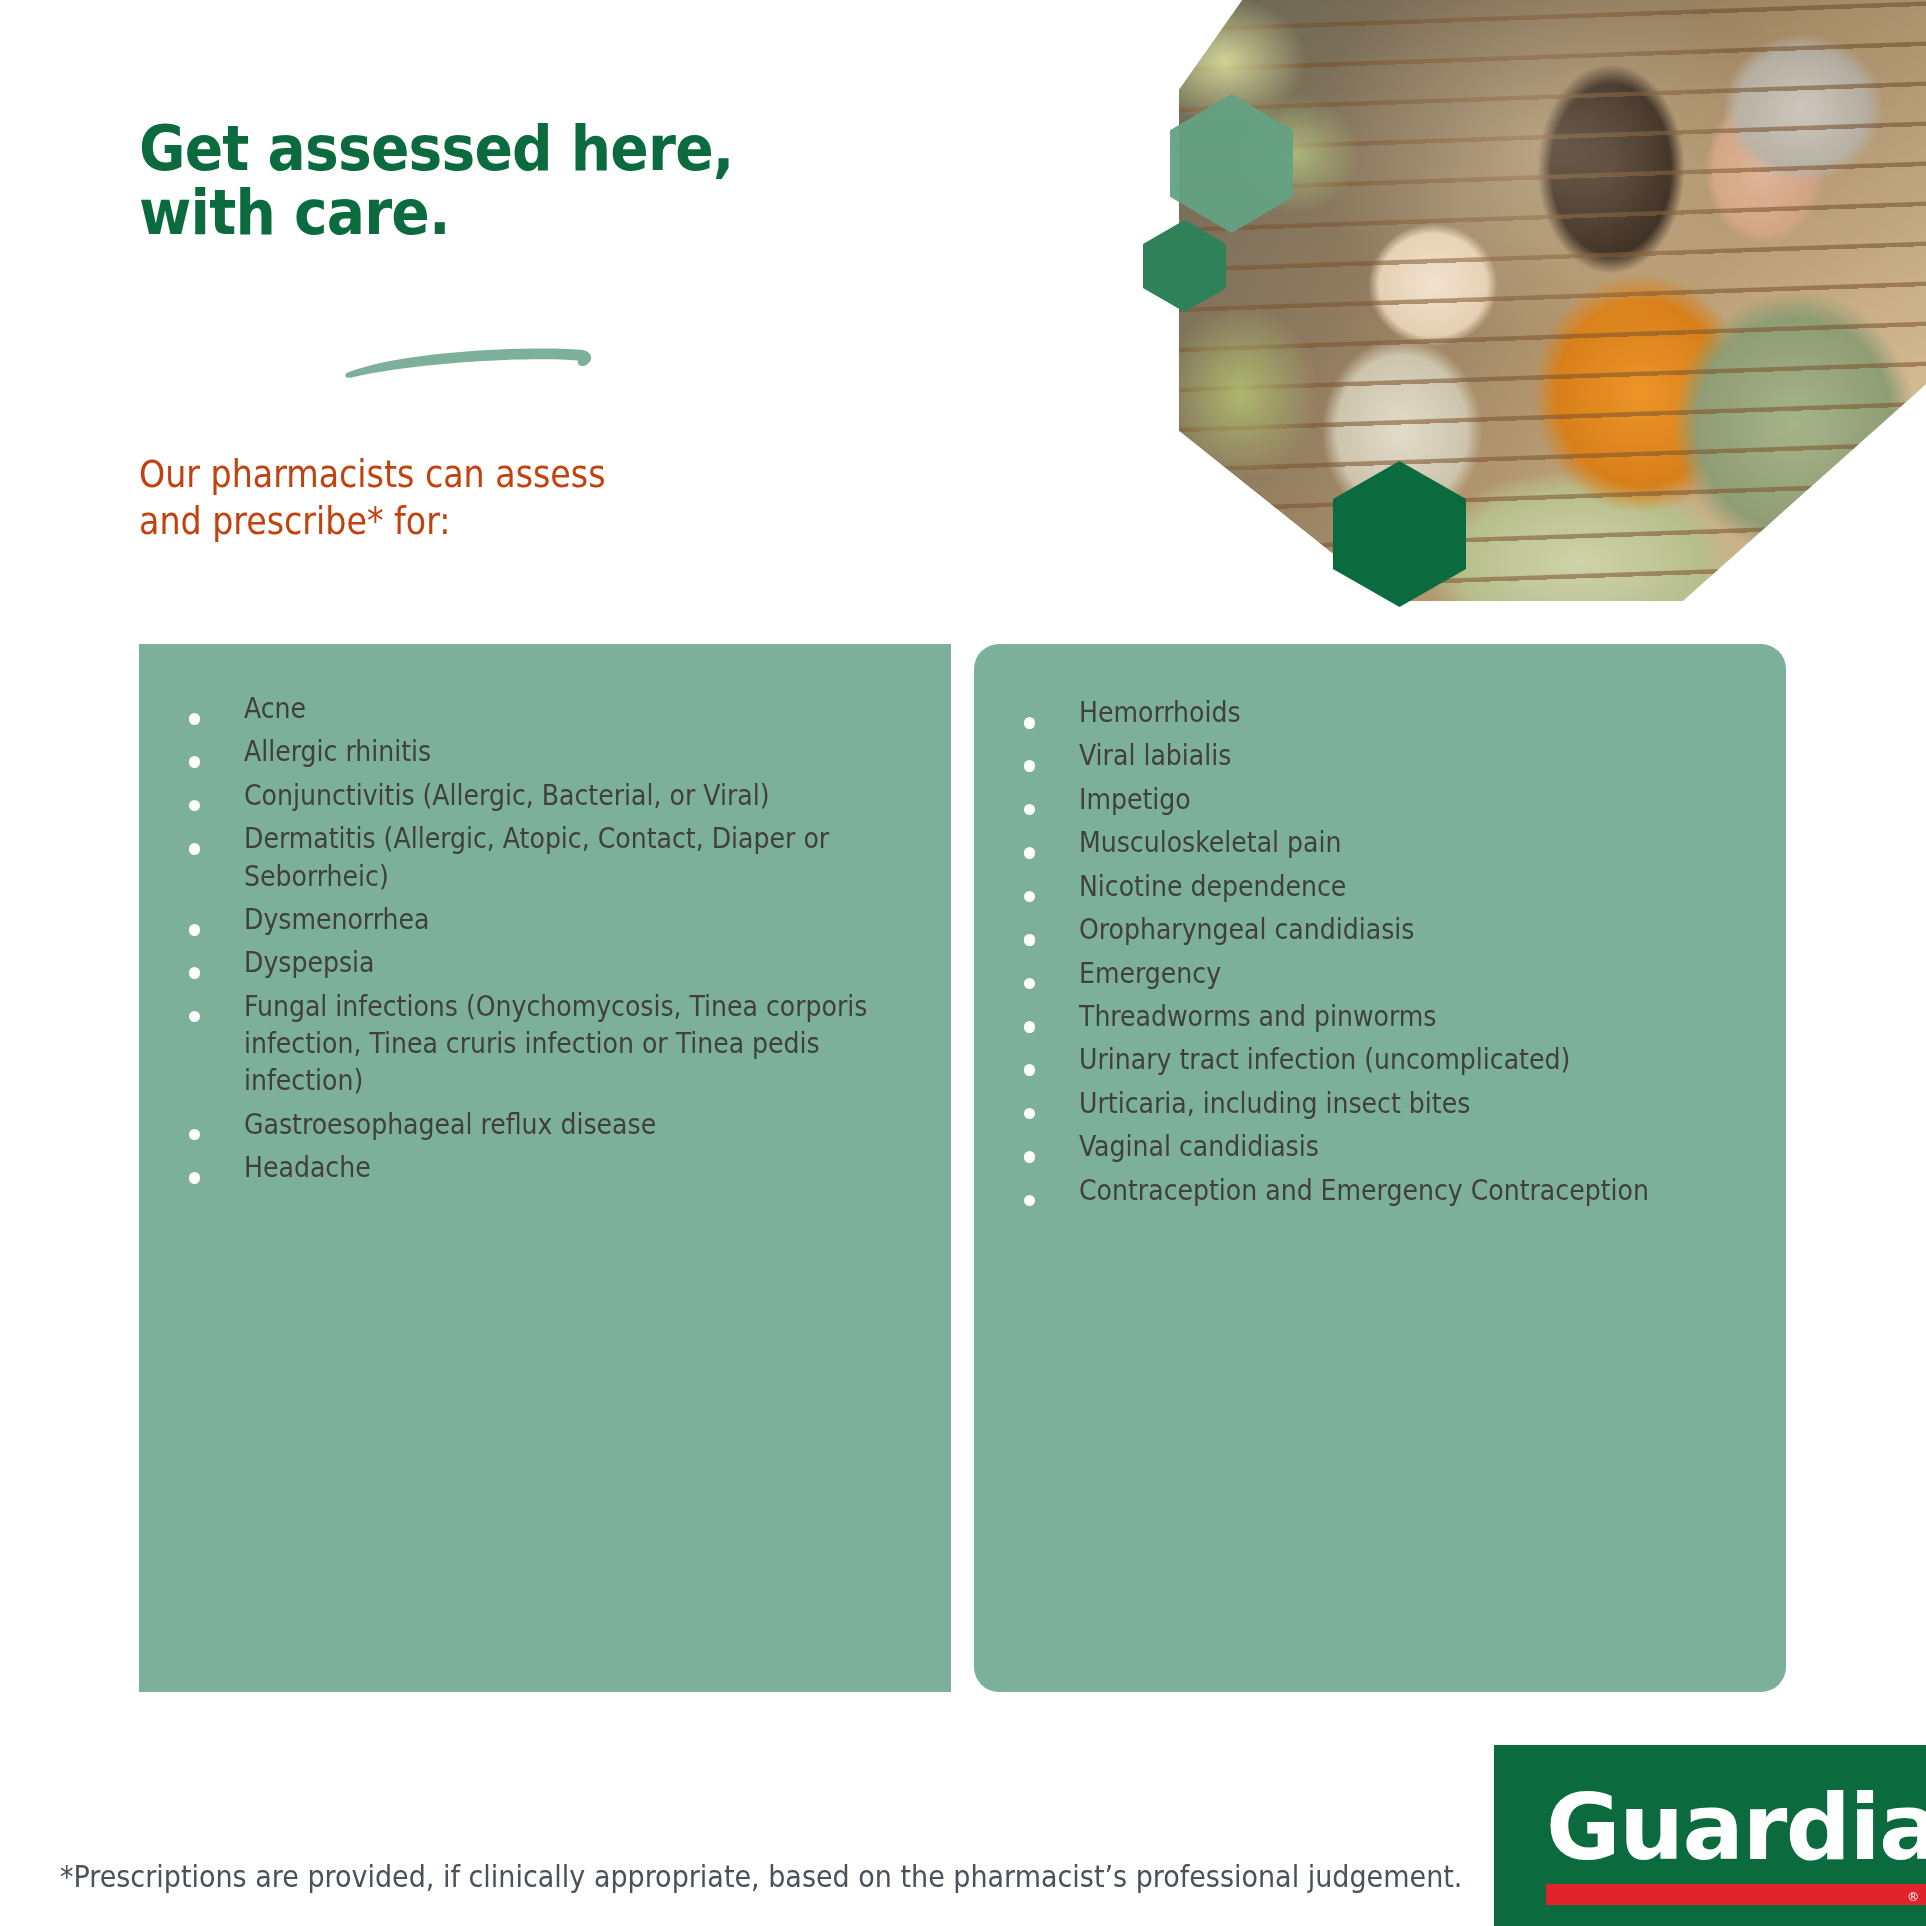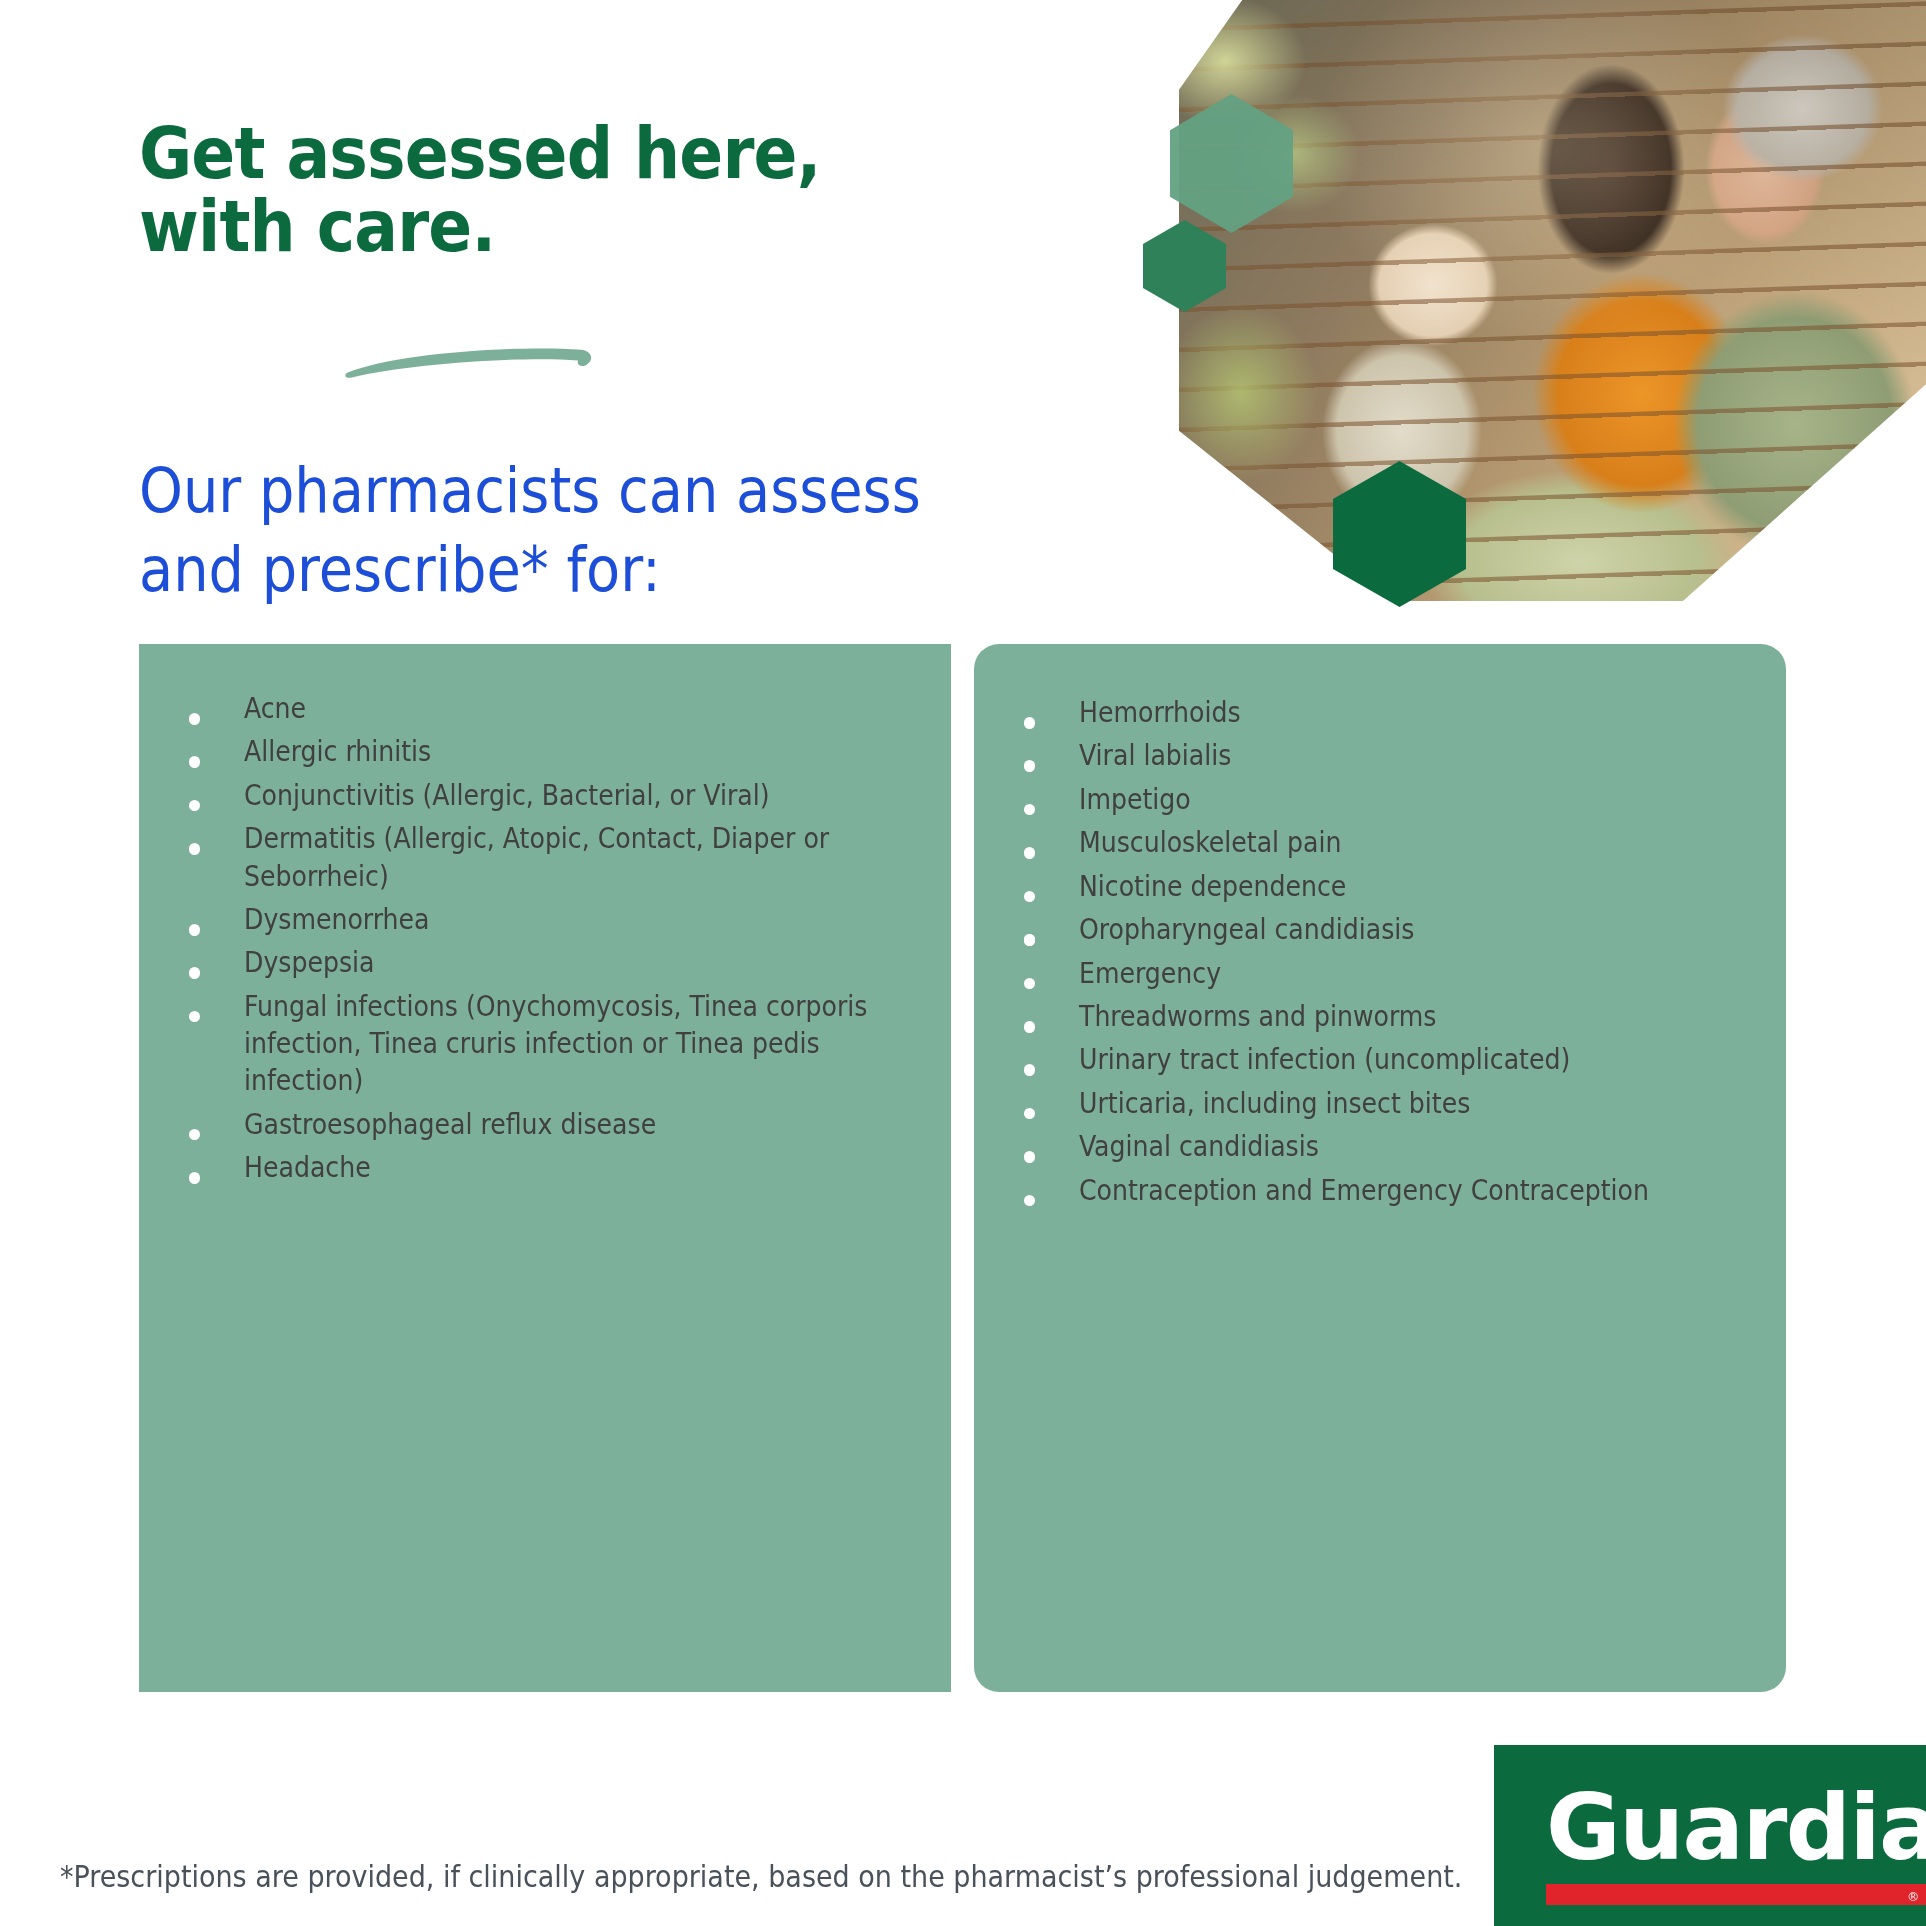--- a/index.html
+++ b/index.html
@@ -113,21 +113,21 @@
     clip-path: polygon(50% 0%, 100% 26%, 100% 74%, 50% 100%, 0% 74%, 0% 26%);
   }
 
   
   .headline {
     position: absolute;
     left: 139px;
     top: 117px;
     width: 925px;
     color: #0c6b3e;
-    font-size: 72px;
+    font-size: 63px;
     line-height: 1.02;
     font-weight: 700;
     letter-spacing: -0.8px;
     font-stretch: condensed;
   }
   .headline .l2 { display: block; }
 
   .swoosh {
     position: absolute;
     left: 341px;
@@ -135,22 +135,22 @@
     width: 254px;
     height: 40px;
   }
 
   
   .subhead {
     position: absolute;
     left: 139px;
     top: 451px;
     width: 909px;
-    color: #1d4ed8;
-    font-size: 62px;
+    color: #c2410c;
+    font-size: 37px;
     line-height: 1.28;
     font-weight: 400;
   }
   .subhead .l2 { display: block; }
 
   
   .panel {
     position: absolute;
     top: 644px;
     height: 1048px;

